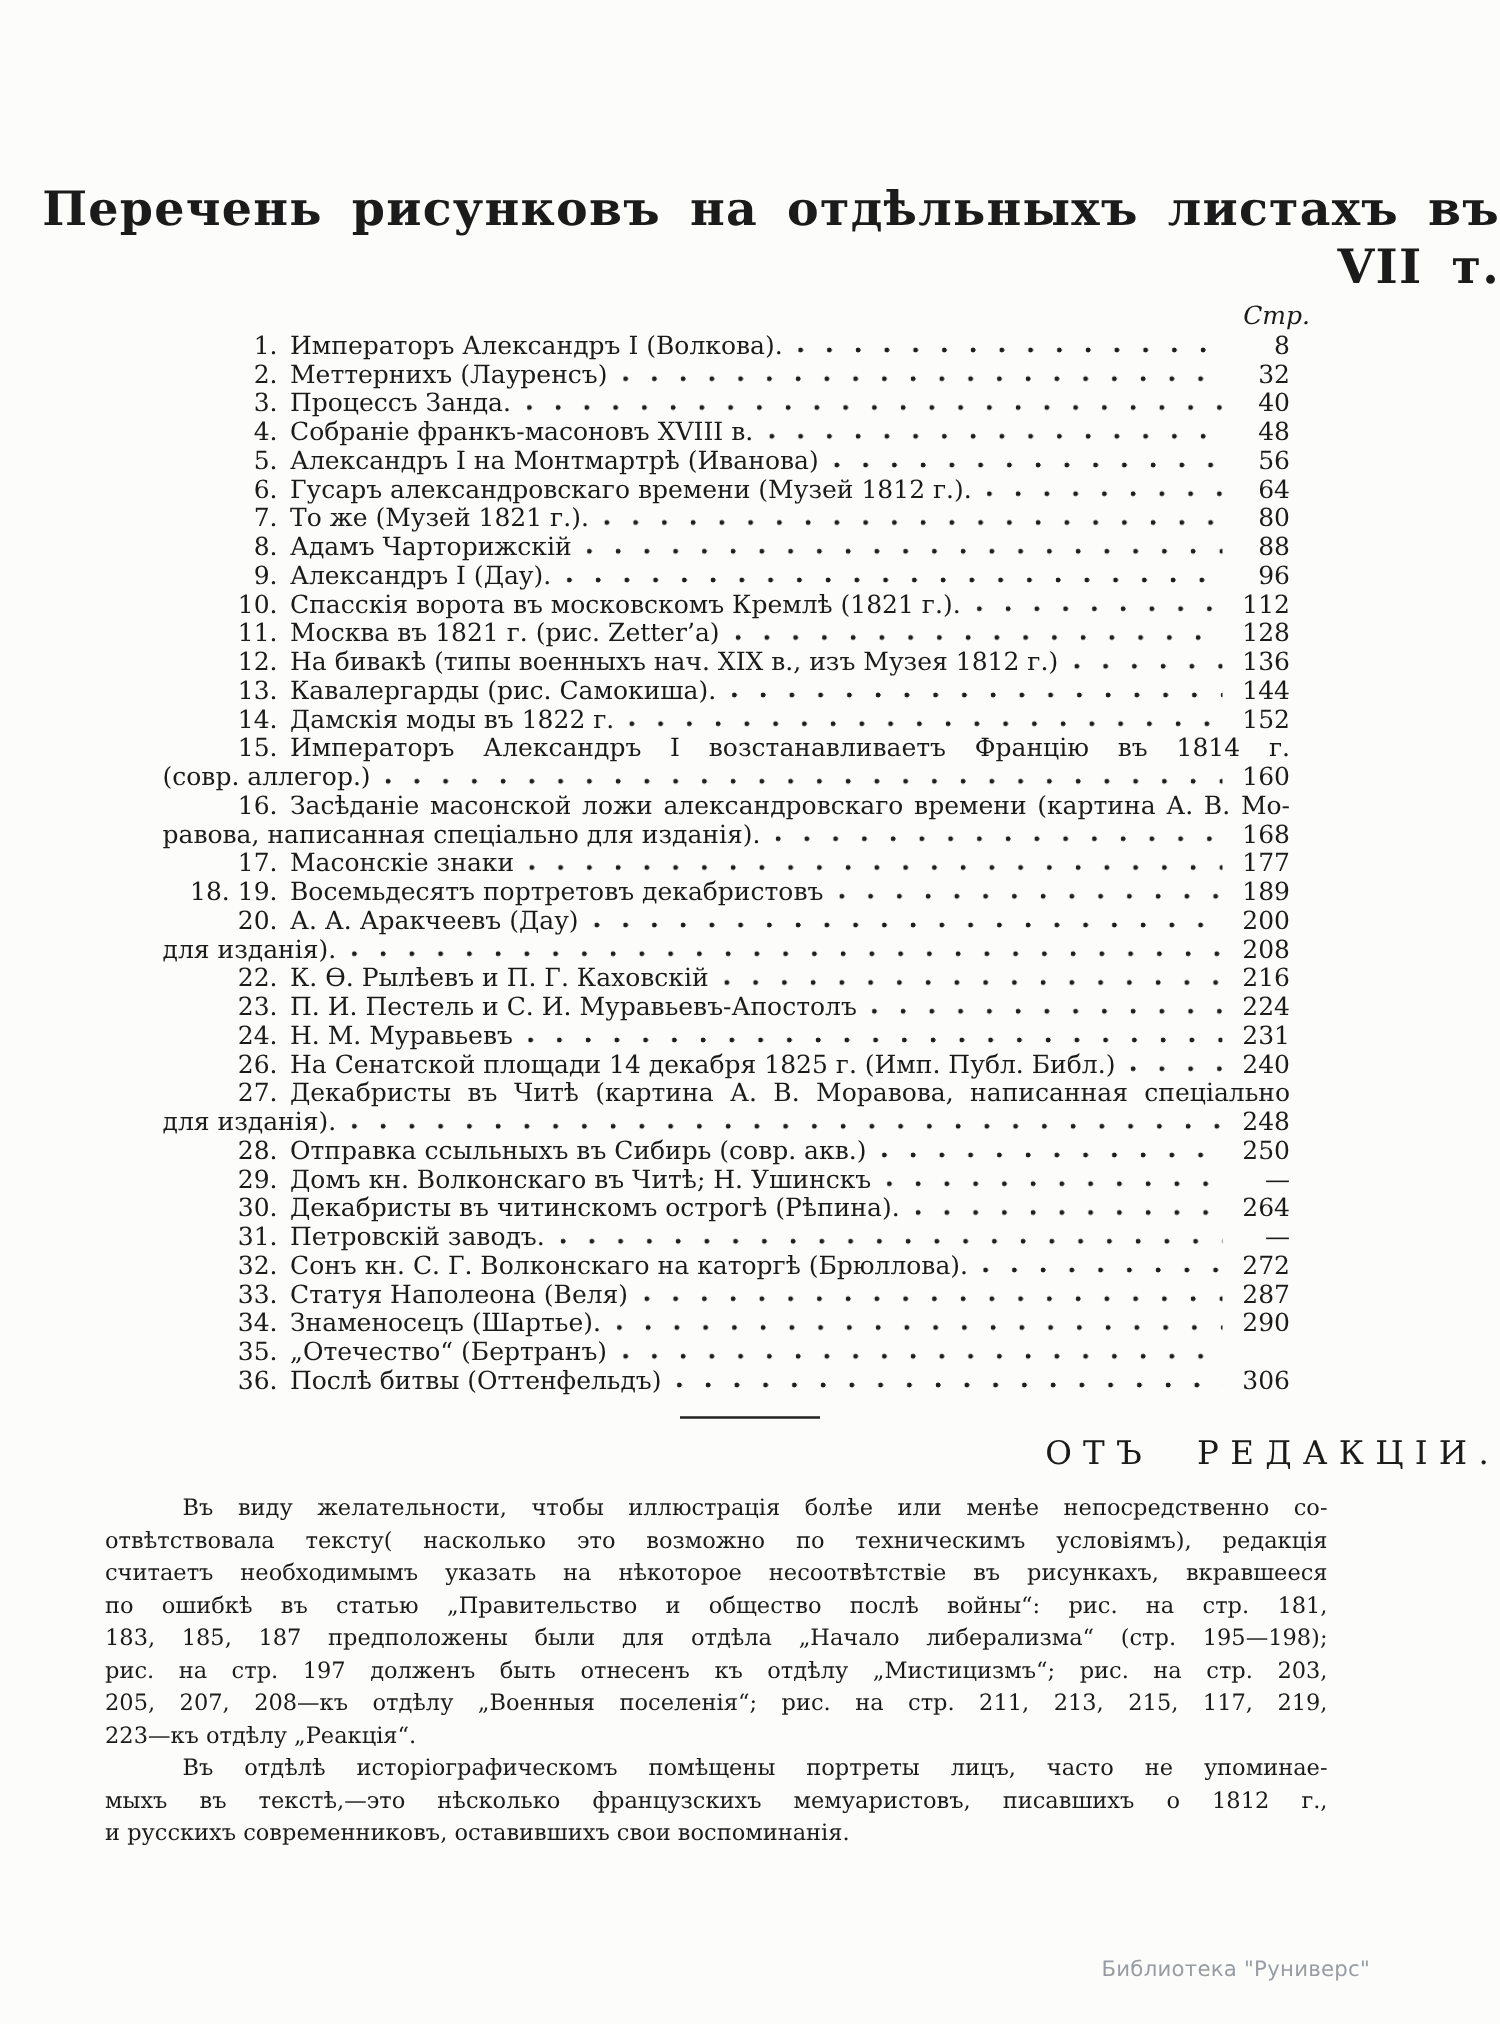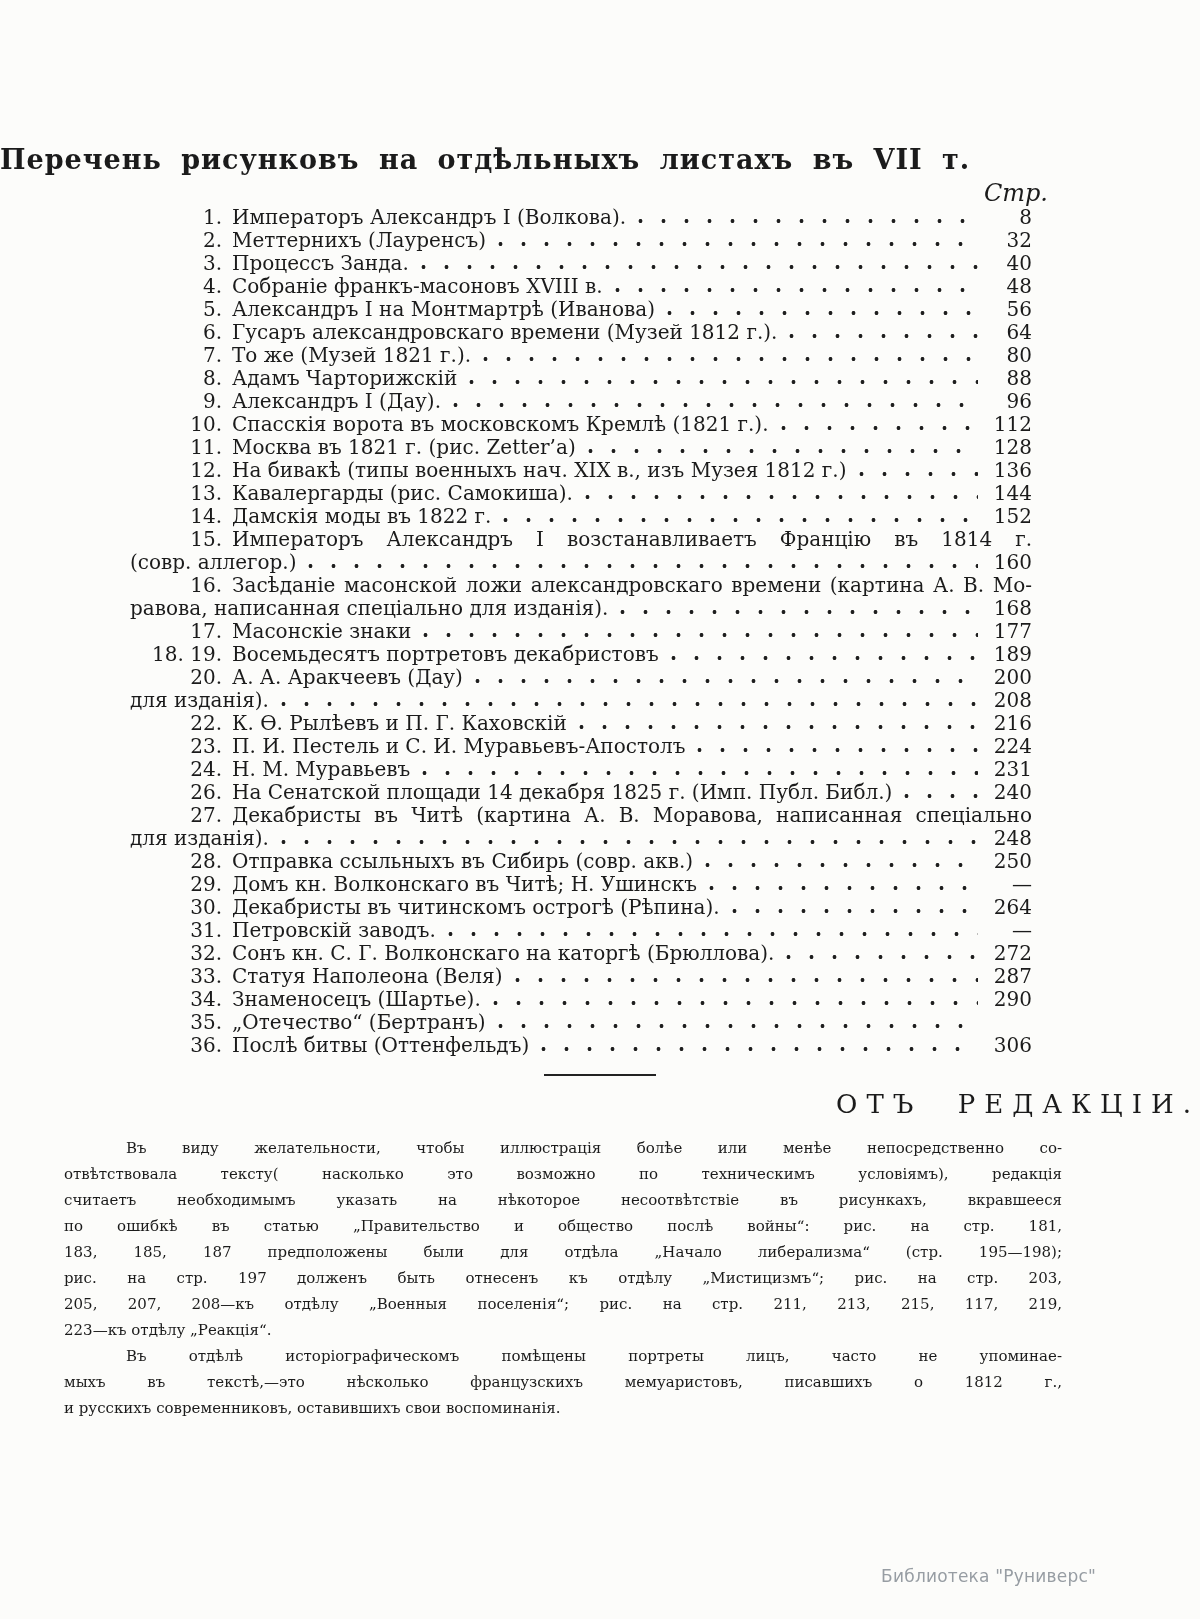--- a/index.html
+++ b/index.html
@@ -8,34 +8,34 @@
     background: #fcfcfa;
     color: #1b1b1b;
     font-family: "DejaVu Serif", "Liberation Serif", serif;
     position: relative;
     overflow: hidden;
   }
   .sheet { padding-top: 144px; }
 
   .page-title {
     margin: 0;
-    text-align: left;
-    font-size: 27px;
+    text-align: right;
+    font-size: 38px;
     font-weight: 700;
     letter-spacing: 1px;
     word-spacing: 9px;
     line-height: 1.2;
   }
 
   .col-header {
     margin-top: 6px;
     padding-right: 152px;
     text-align: right;
     font-style: italic;
-    font-size: 24px;
+    font-size: 20px;
     line-height: 22px;
   }
 
   
   .toc {
     margin-top: 2px;
     padding: 0 168px 0 130px;
     font-size: 20px;
   }
   .toc-row {
@@ -85,22 +85,22 @@
     margin: 12px 0 0 0;
     text-align: right;
     font-size: 26px;
     font-weight: 400;
     letter-spacing: 9px;
     word-spacing: 18px;
     line-height: 32px;
   }
   .editorial {
     margin-top: 15px;
-    padding: 0 138px 0 64px;
-    font-size: 15px;
+    padding: 0 138px 0 84px;
+    font-size: 18px;
   }
   .para-line {
     line-height: 26px;
     text-align: justify;
     text-align-last: justify;
     white-space: normal;
   }
   .para-line.first { text-indent: 62px; }
   .para-line.last  { text-align-last: left; }
 

